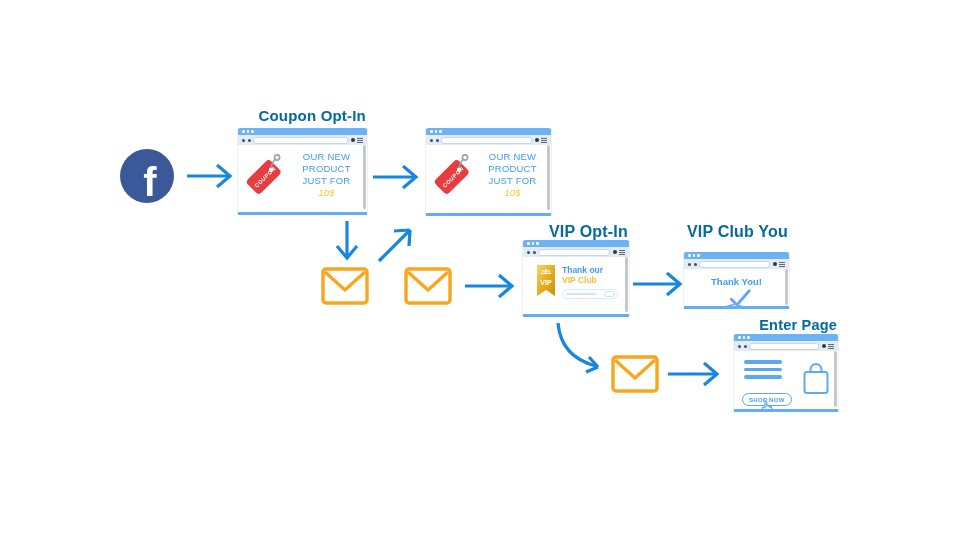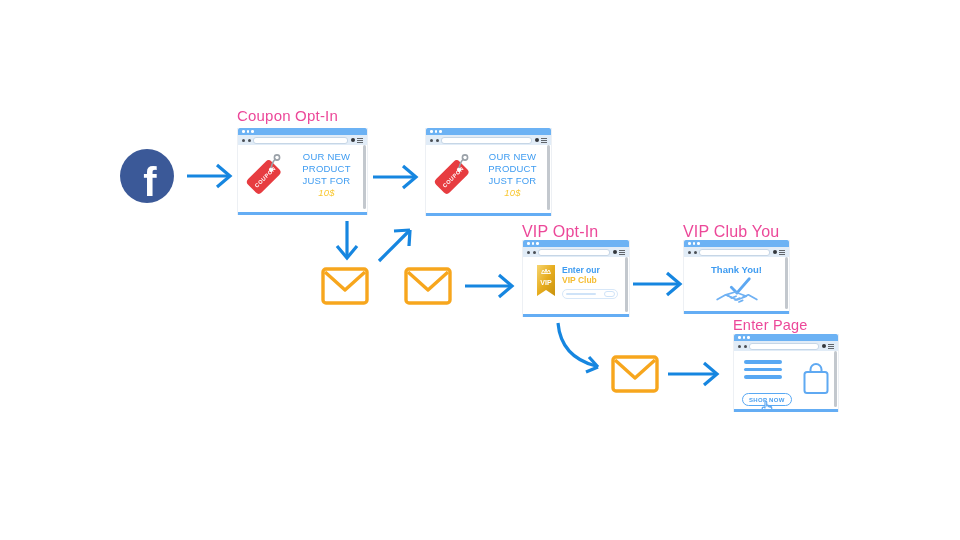--- a/index.html
+++ b/index.html
@@ -1,21 +1,21 @@
 <!DOCTYPE html>
 <html><head>
 <meta charset="utf-8">
 <style>
   html,body{margin:0;padding:0;background:#ffffff;}
   .canvas{position:relative;width:960px;height:540px;background:#ffffff;overflow:hidden;
           font-family:"Liberation Sans",sans-serif;}
   .abs{position:absolute;}
 
   
-  .win-label{position:absolute;text-align:left;font-weight:normal;color:#ec4899;letter-spacing:.2px;}
+  .win-label{position:absolute;text-align:right;font-weight:bold;color:#0369a1;letter-spacing:.2px;}
   .lbl-lg{font-size:15px;}
   .lbl-sm{font-size:16px;}
 
   
   .window{position:absolute;display:flex;flex-direction:column;background:#fff;
           border-left:1px solid #edf0f4;border-right:1px solid #edf0f4;}
   .titlebar{height:7px;background:#6cb2f4;border-radius:2px 2px 0 0;display:flex;align-items:center;
             gap:2px;padding-left:4px;flex:none;}
   .tdot{width:2.5px;height:2.5px;border-radius:50%;background:#ffffff;flex:none;}
   .toolbar{height:10px;background:#e1ecf7;display:flex;align-items:center;gap:2.5px;
@@ -207,42 +207,42 @@
               <stop offset="0" stop-color="#f6d56f"></stop>
                 <stop offset="0.5" stop-color="#e6ac1e"></stop>
                 <stop offset="1" stop-color="#c8920e"></stop>
             </linearGradient>
           </defs>
           <path d="M1,0 H19 V31 L10,25 L1,31 Z" fill="url(#gold)"></path>
           <path d="M5.5,8.5 L7,5 L9,7.5 L10,4 L11,7.5 L13,5 L14.5,8.5 Z" fill="none" stroke="#fff" stroke-width="0.9" stroke-linejoin="round"></path>
           <text x="10" y="19.5" text-anchor="middle" font-size="7" font-weight="bold" fill="#ffffff" font-family="Liberation Sans, sans-serif">VIP</text>
         </svg>
         <div class="vip-col">
-          <div class="vip-line1">Enter our</div>
+          <div class="vip-line1">Thank our</div>
           <div class="vip-line2">VIP Club</div>
           <div class="vip-input">
             <span class="vip-input-text"></span>
             <span class="vip-input-btn"></span>
           </div>
         </div>
       </div>
       <span class="scrollbar"></span>
     </div>
     <div class="bottombar"></div>
   </div>
 
   <svg class="abs" style="left:630px;top:268px" width="56" height="32" viewBox="0 0 56 32">
     <g stroke="#1686e0" stroke-width="3.2" fill="none">
       <line x1="3" y1="16" x2="48" y2="16"></line>
         <polyline points="37,5 50,16 37,27"></polyline>
     </g>
   </svg>
 
   <div class="win-label lbl-sm" style="left:683px;top:223px;width:105px">VIP Club You</div>
-  <div class="window" style="left:683px;top:240px;width:105px;height:74px">
+  <div class="window" style="left:683px;top:252px;width:105px;height:57px">
     <div class="titlebar">
       <span class="tdot"></span>
       <span class="tdot"></span>
       <span class="tdot"></span>
     </div>
     <div class="toolbar">
       <span class="navdot"></span>
       <span class="navdot"></span>
       <span class="urlbar"></span>
       <span class="gear"></span>

